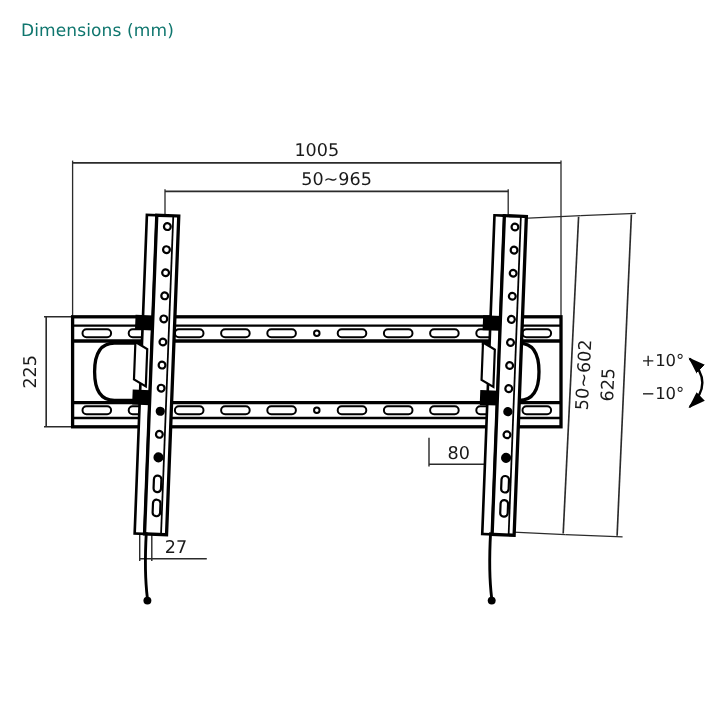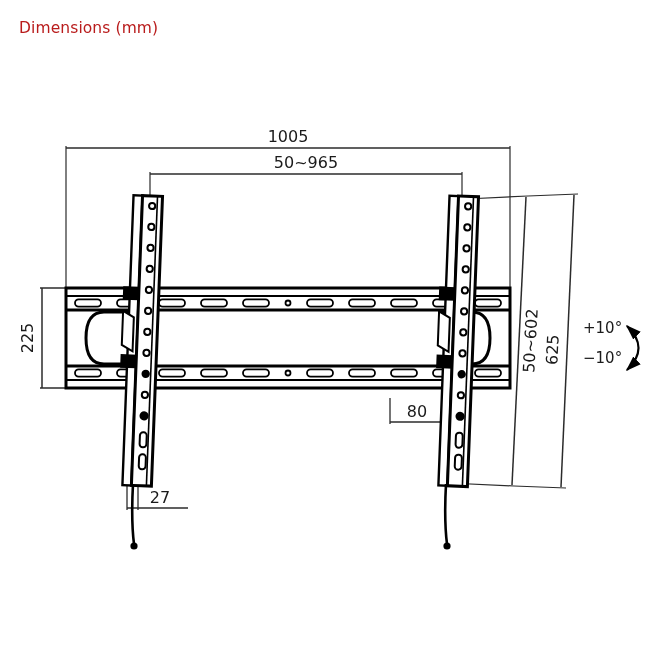--- a/index.html
+++ b/index.html
@@ -19,21 +19,21 @@
     position: relative;
     width: 660px;
     height: 660px;
   }
   .title {
     position: absolute;
     left: 19px;
     top: 19px;
     font-size: 15.5px;
     letter-spacing: 0.1px;
-    color: #b91c1c;
+    color: #0f766e;
     white-space: nowrap;
   }
   svg.canvas {
     position: absolute;
     left: 0;
     top: 0;
     width: 660px;
     height: 660px;
   }
   text.dim {

